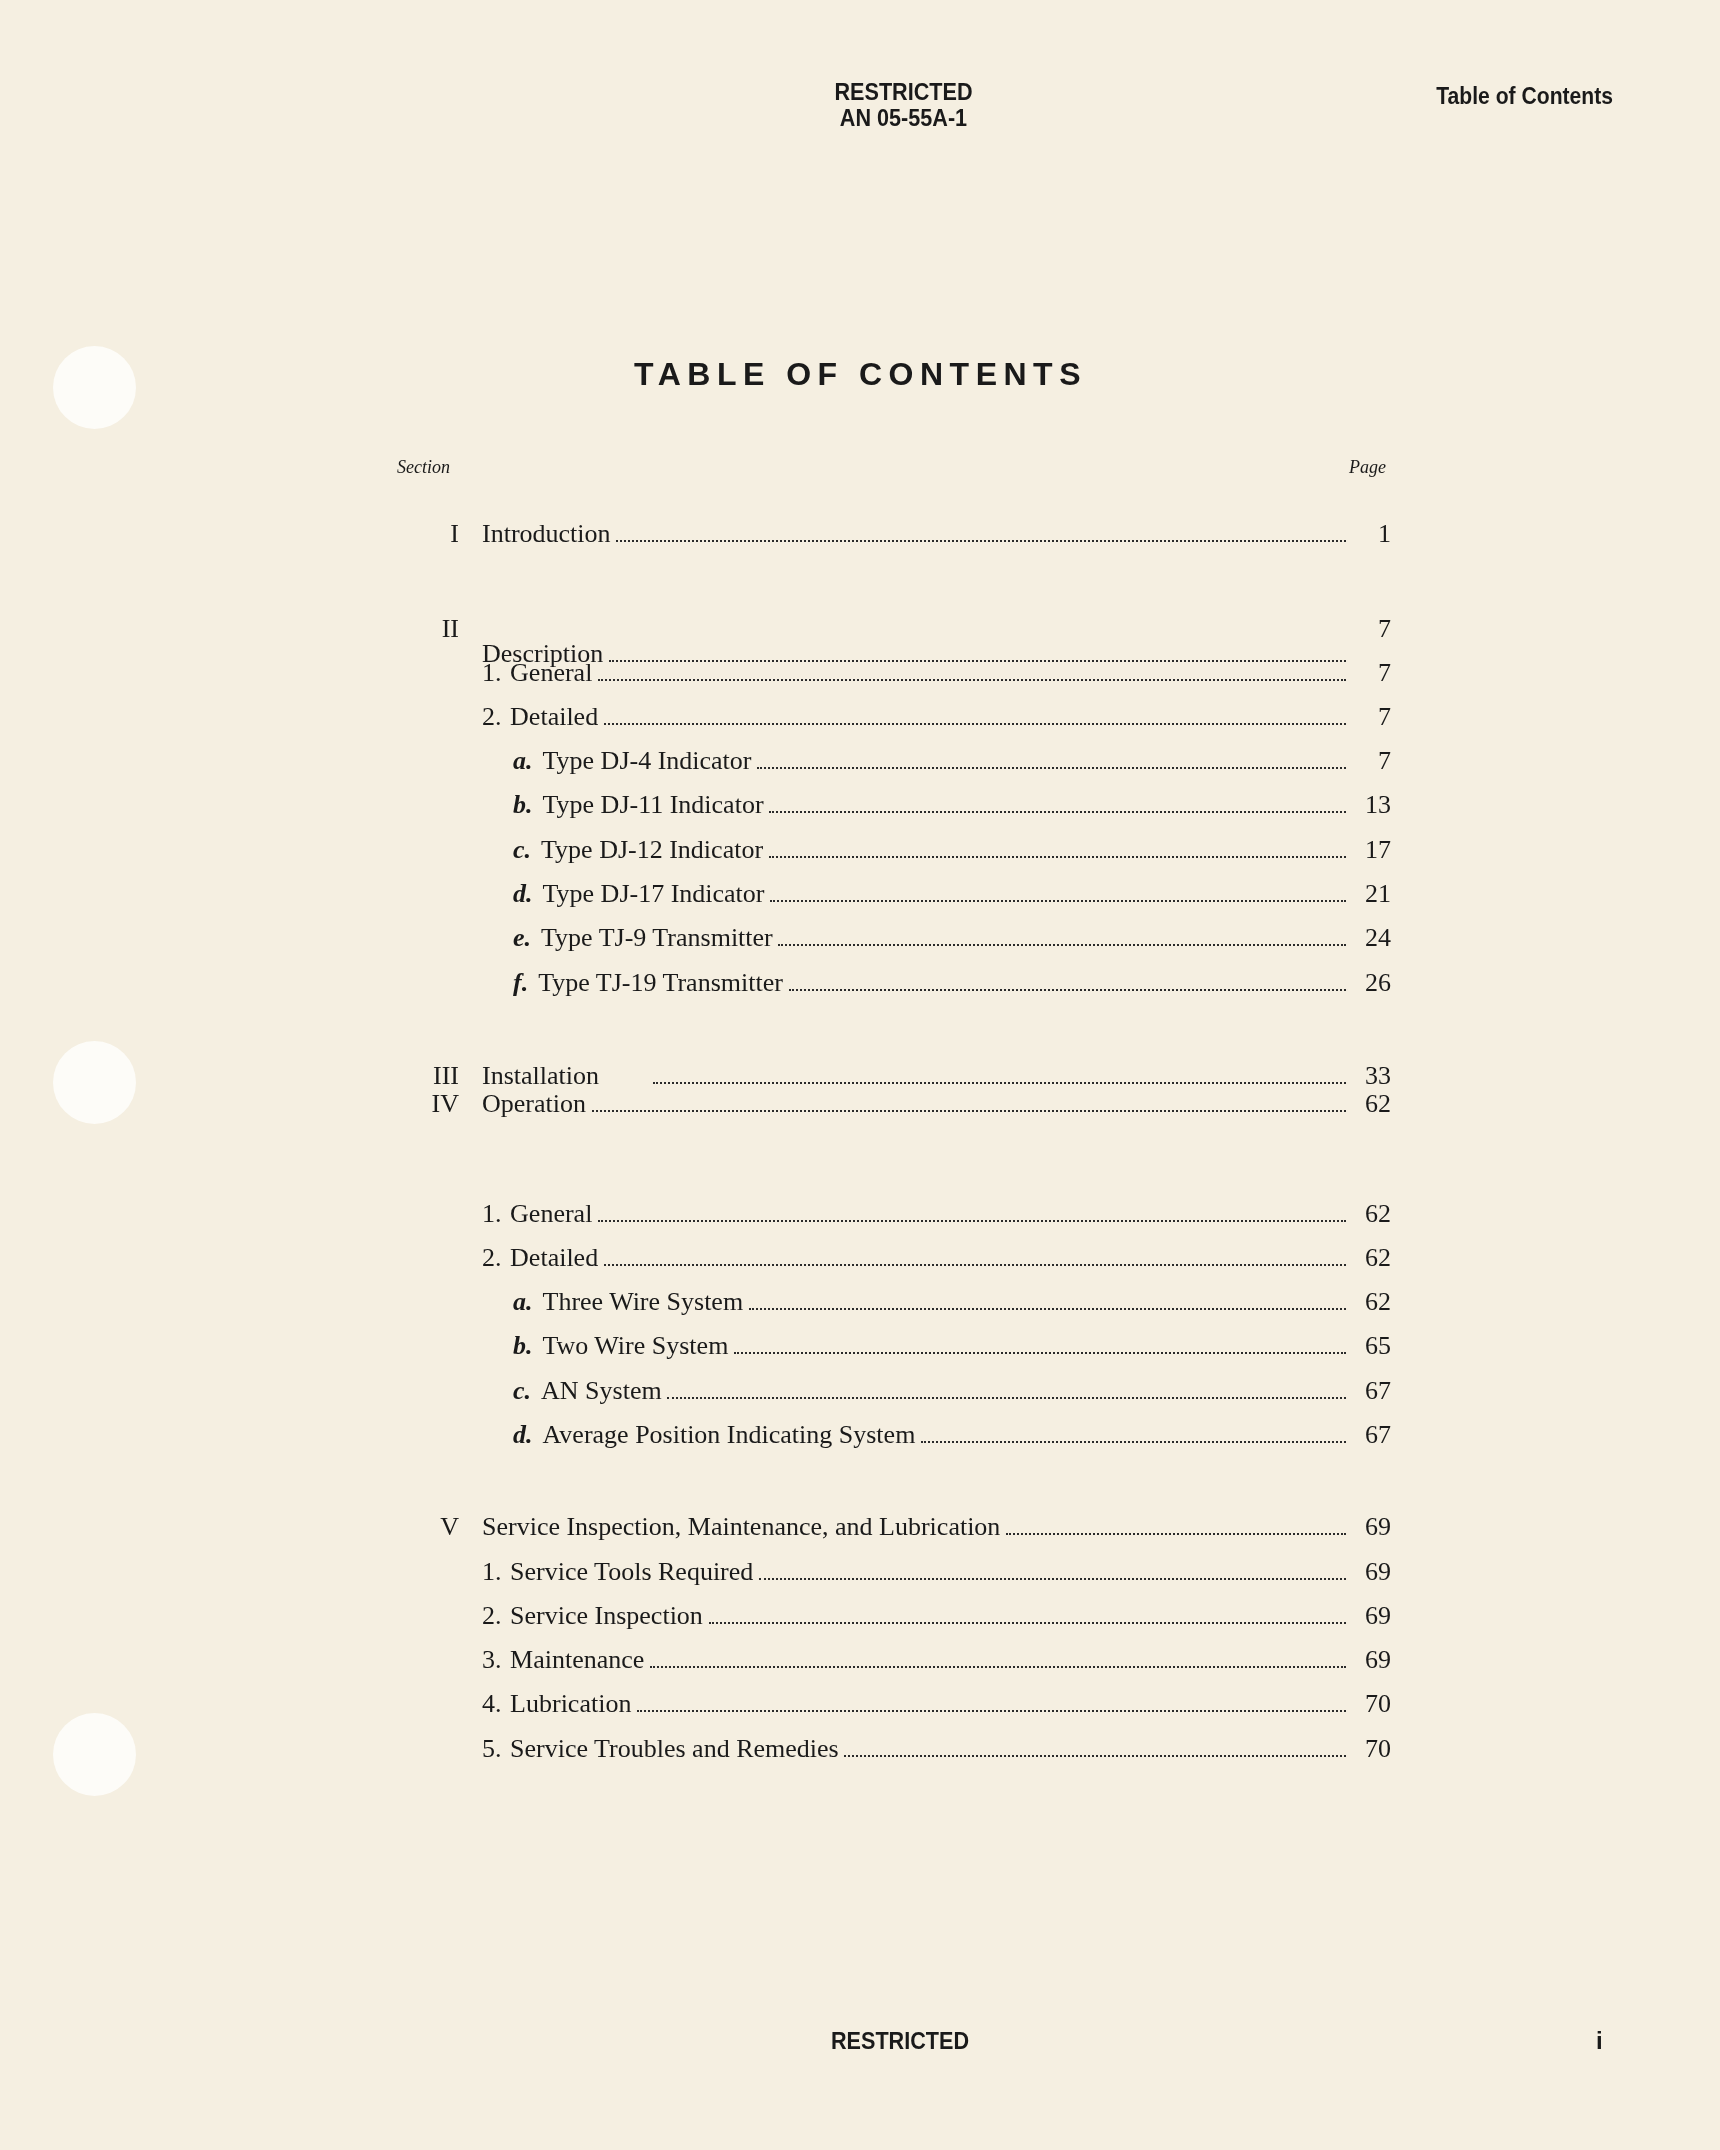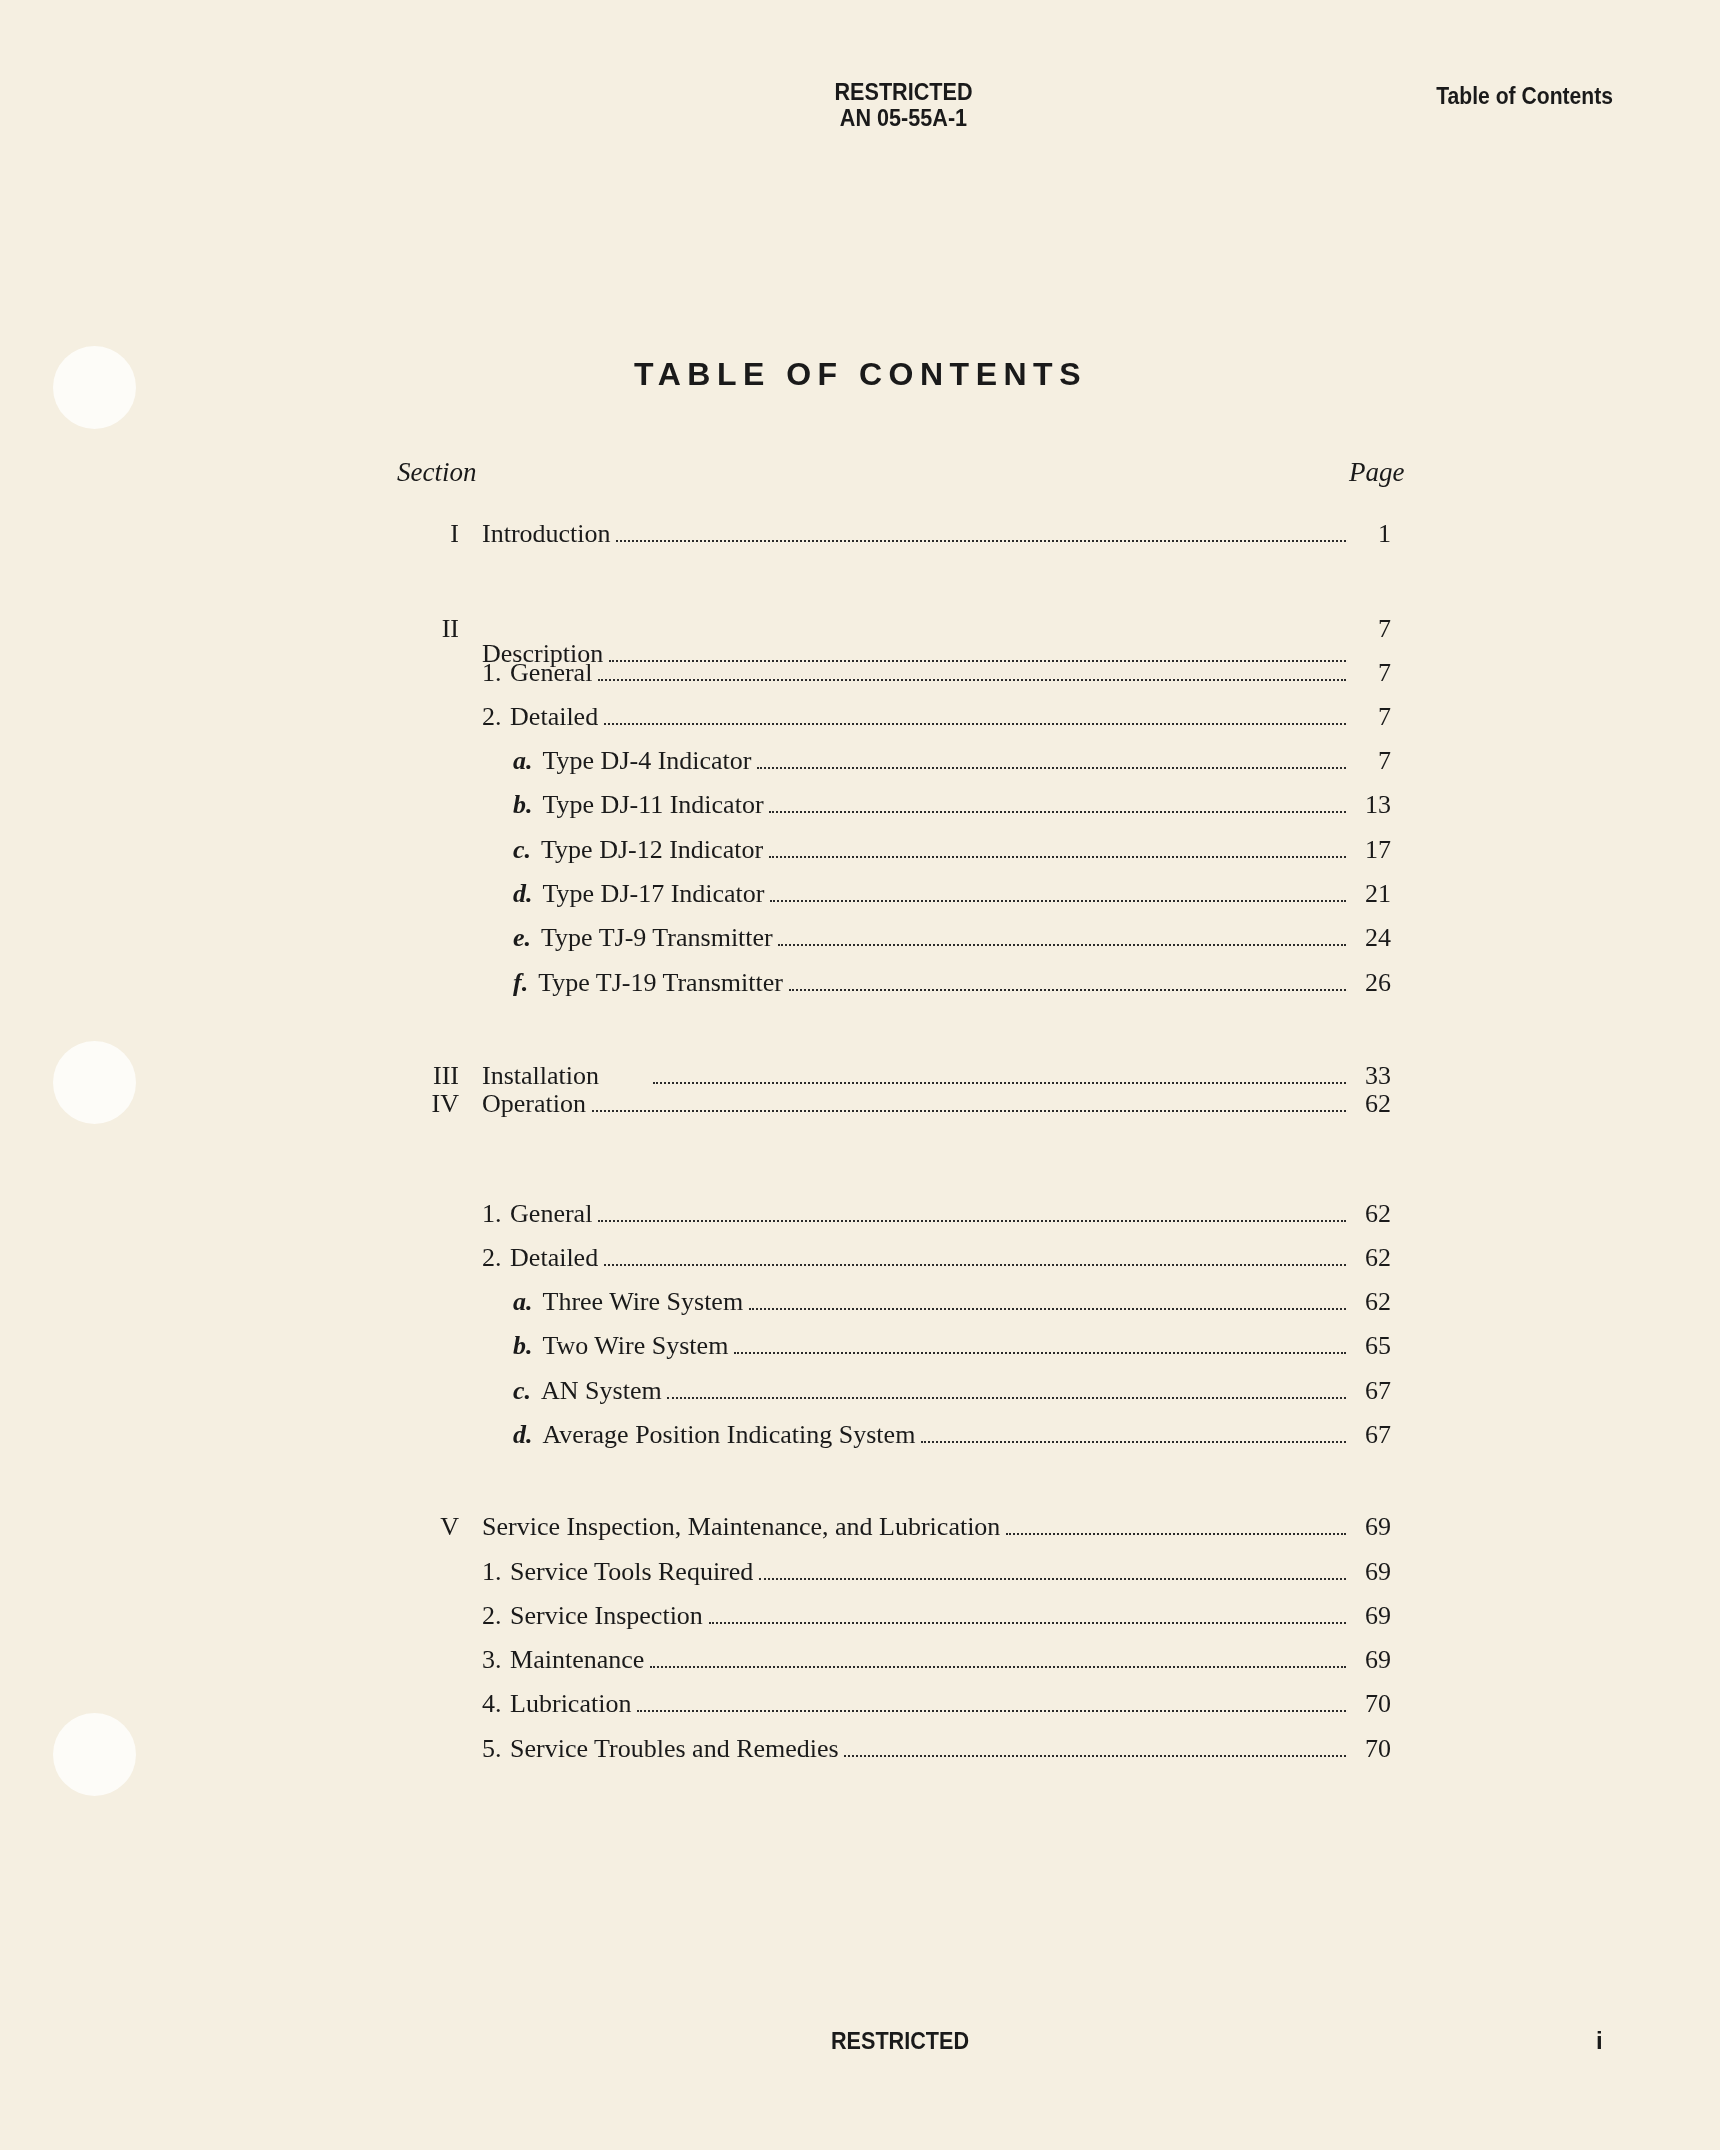--- a/index.html
+++ b/index.html
@@ -7,21 +7,21 @@
     width:1721px; height:2151px; position:relative; overflow:hidden;
     background:#f5efe1;
     font-family:"Liberation Serif", serif; color:#1a1a1a;
   }
   .hole { position:absolute; width:83px; height:83px; border-radius:50%; background:#fdfcf8; left:53px; }
   .hdr { position:absolute; font-family:"Liberation Sans", sans-serif; font-weight:bold; font-size:24px; line-height:26px; }
   #hdr-center { left:760px; top:79px; width:287px; text-align:center; transform:scaleX(0.9); }
   #hdr-right { left:1362px; top:83px; width:251px; text-align:right; transform:scaleX(0.88); transform-origin:right; }
   #title { position:absolute; top:356px; left:0; width:1721px; text-align:center;
     font-family:"Liberation Sans", sans-serif; font-weight:bold; font-size:32px; letter-spacing:6.5px; }
-  .colhdr { position:absolute; top:457px; font-style:italic; font-size:27px; }
+  .colhdr { position:absolute; top:457px; font-style:italic; font-size:18px; }
   #col-section { left:397px; }
   #col-page { left:1349px; }
   .row { position:absolute; left:0; width:1721px; height:36px; font-size:26px; line-height:36px; }
   .roman { position:absolute; width:72px; text-align:right; }
   .entry { position:absolute; right:371px; display:flex; align-items:baseline; }
   .label { white-space:nowrap; }
   .mark { font-style:italic; font-weight:bold; margin-right:10px; }
   .dots { flex:1; border-bottom:2.9px dotted #2a2a2a; margin:0 4.3px 7.2px 5.7px; height:0; }
   .pg { position:absolute; right:330px; width:43px; text-align:right; }
   #footer { position:absolute; top:2027px; left:717px; width:366px; text-align:center;

